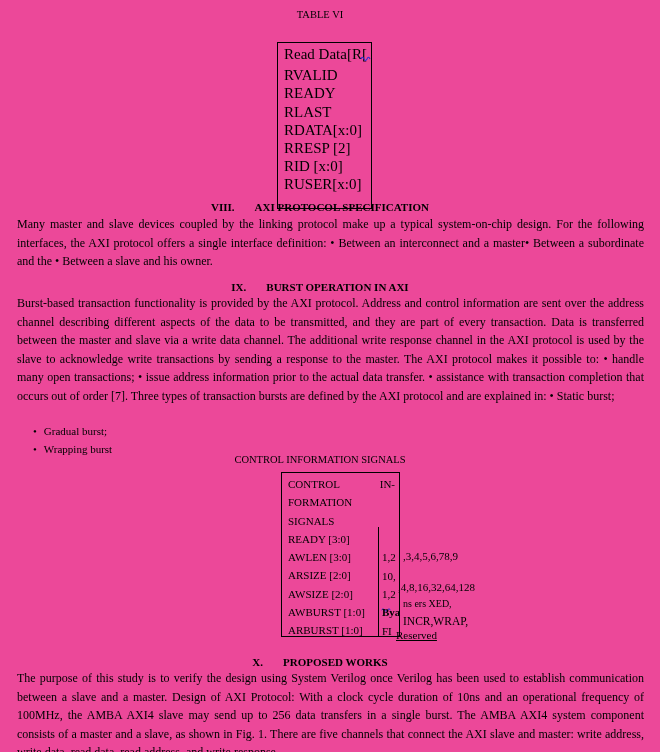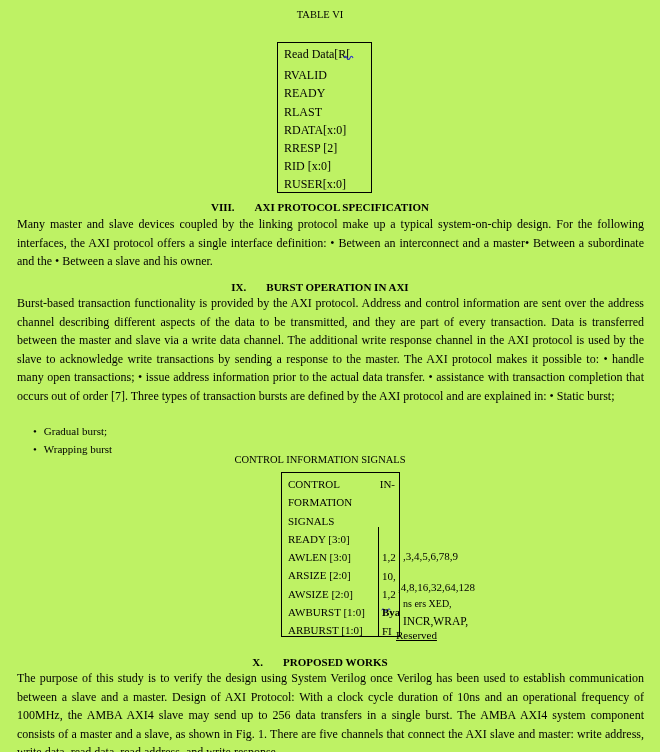--- a/index.html
+++ b/index.html
@@ -1,17 +1,17 @@
 <!DOCTYPE html>
 <html><head>
 <meta charset="utf-8">
 <style>
   html,body { margin:0; padding:0; background:#ffffff; }
   .page {
-    position:relative; width:660px; height:752px; background:#bef264;
+    position:relative; width:660px; height:752px; background:#ec4899;
     font-family:"Liberation Serif","DejaVu Serif",serif; color:#000;
     overflow:hidden;
   }
   .caption {
     position:absolute; left:0; width:640px; text-align:center;
     font-size:10.5px; line-height:14px; white-space:pre-wrap;
   }
   .heading {
     position:absolute; left:0; width:640px; text-align:center;
     font-weight:bold; font-size:11px; line-height:14px;
@@ -20,22 +20,22 @@
   .para {
     position:absolute; left:17px; width:627px;
     font-size:12px; line-height:18.6px; text-align:justify;
   }
   .bullets { position:absolute; left:33px; top:390px; font-size:11px; line-height:18.3px;margin-top:32px; }
   .bullets .marker { margin-right:7px; }
 
   
   .t6box {
     position:absolute; left:277px; top:42px; width:87px; height:147px;
-    border:1px solid #000; padding:2px 0 0 6px;
-    font-size:12px; line-height:18.2px; white-space:nowrap;
+    border:1px solid #000; padding:2px 0 16px 6px;
+    font-size:15px; line-height:18.2px; white-space:nowrap;
   }
   .squiggle { display:inline-block; vertical-align:-3px; }
 
   
   .t7box {
     position:absolute; left:257px; top:472px; width:117px; height:163px;
     border:1px solid #000; font-size:11px; line-height:18.3px;margin-left:24px;
   }
   .t7col1 { padding:2px 4px 0 6px; white-space:nowrap; }
   .t7hdr-line1 { display:flex; justify-content:space-between; }

